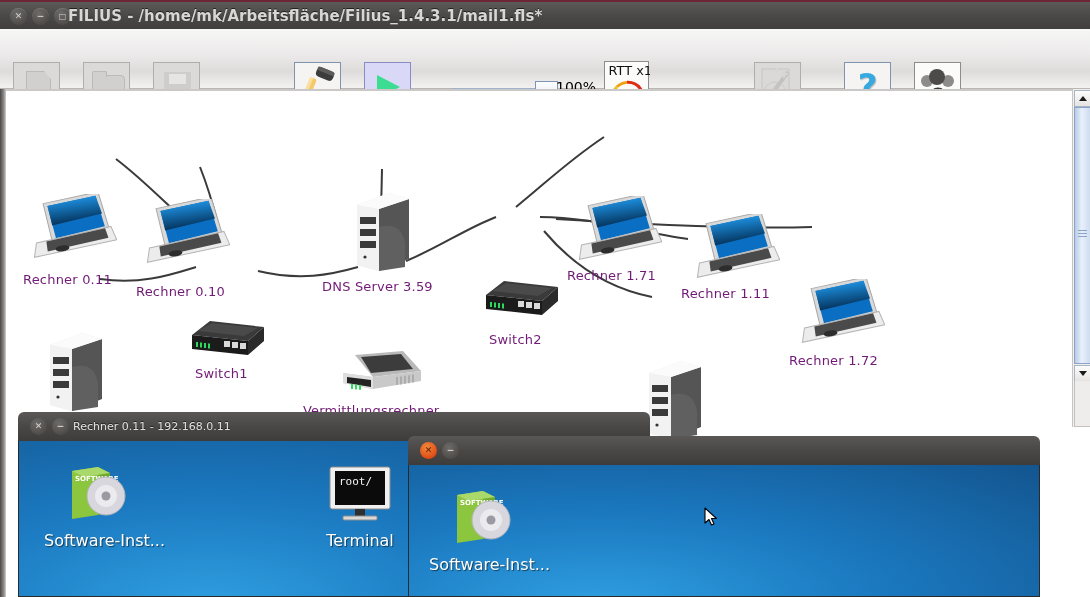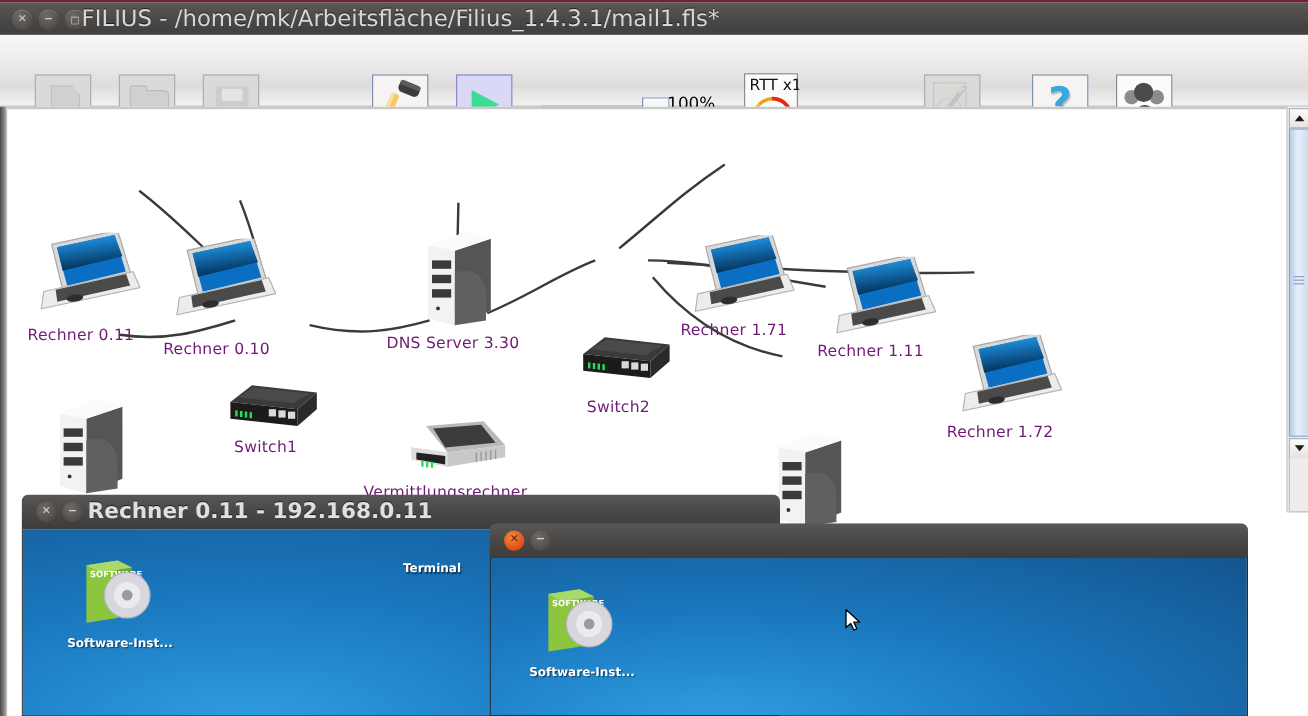--- a/index.html
+++ b/index.html
@@ -15,28 +15,28 @@
             background:linear-gradient(to bottom,#5c5a58 0%,#4a4846 50%,#403e3d 100%);
             border-top:2px solid #6b2535;}
   .tb-btns{position:absolute;left:10px;top:6px;display:flex;gap:5px;}
   .tb-btn{width:17px;height:17px;border-radius:50%;
           background:radial-gradient(circle at 40% 32%,#6e6b69,#4f4c4a 70%);
           box-shadow:inset 0 1px 0 rgba(255,255,255,.16);
           display:flex;align-items:center;justify-content:center;
           color:#cfcdcb;font-size:9px;line-height:1;font-weight:bold;}
   .tb-btn.sq{font-size:8px;}
   .tb-title{position:absolute;left:68px;top:0;height:29px;line-height:29px;
-            color:#d9d7d5;font-size:19px;font-weight:normal;
+            color:#d9d7d5;font-size:15px;font-weight:bold;
             text-shadow:0 -1px 0 rgba(0,0,0,.6);white-space:nowrap;}
 
   
   .toolbar{position:absolute;left:0;top:29px;width:1090px;height:59px;
            background:linear-gradient(to bottom,#f7f7f6 0%,#eceaea 42%,#dedbdb 72%,#f3f2f1 100%);
            border-bottom:1px solid #b9b6b4;}
-  .tbtn{position:absolute;top:33px;width:47px;height:49px;box-sizing:border-box;margin-left:16px;}
+  .tbtn{position:absolute;top:33px;width:47px;height:49px;box-sizing:border-box;}
   .tbtn.dis{background:#dcdad8;border:1px solid #b0aeac;}
   .tbtn.en{background:#f5f4f3;border:1px solid #7e93ae;}
   .tbtn.en2{background:#d9d9f7;border:1px solid #8a8ac4;}
   .tbtn.en3{background:#fbfbfa;border:1px solid #8e8c8a;}
 
   .t-newdoc{position:absolute;left:12px;top:8px;width:23px;height:30px;
             background:#d2d0ce;border:1px solid #bcbab8;
             clip-path:polygon(0 0,72% 0,100% 26%,100% 100%,0 100%);}
   .t-folder{position:absolute;left:8px;top:12px;width:31px;height:23px;
             background:#d2d0ce;border:1px solid #bcbab8;border-radius:1px 4px 2px 2px;}
@@ -100,27 +100,27 @@
   .dwin-tb{position:absolute;left:0;top:0;height:29px;width:100%;
            background:linear-gradient(to bottom,#5a5856 0%,#4a4846 50%,#3e3c3b 100%);
            border-radius:6px 6px 0 0;}
   .dwin-btns{position:absolute;left:12px;top:6px;display:flex;gap:5px;}
   .dwin-b{width:17px;height:17px;border-radius:50%;
           background:radial-gradient(circle at 40% 32%,#6e6b69,#4f4c4a 70%);
           display:flex;align-items:center;justify-content:center;
           color:#d5d3d1;font-size:9px;font-weight:bold;line-height:1;}
   .dwin-b.act{background:radial-gradient(circle at 40% 32%,#f28a3c,#e04a14 72%);color:#5c1d00;}
   .dwin-title{position:absolute;left:55px;top:0;height:29px;line-height:29px;
-              color:#e2e0de;font-size:18px;font-weight:bold;text-shadow:0 -1px 0 rgba(0,0,0,.6);}
+              color:#e2e0de;font-size:11px;font-weight:normal;text-shadow:0 -1px 0 rgba(0,0,0,.6);}
   .dwin-body{position:absolute;left:0;top:29px;right:0;bottom:0;
              background:radial-gradient(ellipse at 30% 105%,#2f9ee0 0%,#1b79c0 45%,#13558f 100%);
              border-left:1px solid #2a2a2a;border-right:1px solid #2a2a2a;border-bottom:1px solid #2a2a2a;}
   .dicon{position:absolute;width:112px;text-align:center;}
   .dicon-img{height:62px;position:relative;margin:0 auto;width:72px;}
-  .dicon-lbl{margin-top:6px;font-size:10px;font-weight:bold;color:#fff;
+  .dicon-lbl{margin-top:6px;font-size:16px;font-weight:normal;color:#fff;
              text-shadow:1px 1px 1px rgba(0,0,0,.55);white-space:nowrap;}
 
   .cursor{position:absolute;width:14px;height:20px;pointer-events:none;}
 </style>
 </head>
 <body>
 
 <div id="app">
 
   <div class="titlebar">
@@ -298,21 +298,21 @@
         <path d="M34 22 L64 12 L64 72 L34 84 Z" fill="#555"></path>
         <path d="M12 18 L34 22 L34 84 L12 78 Z" fill="#f2f2f2"></path>
         <path d="M12 18 L44 6 L64 12 L34 22 Z" fill="#fbfbfb"></path>
         <rect x="15" y="30" width="16" height="7" fill="#3a3a3a"></rect>
         <rect x="15" y="42" width="16" height="7" fill="#3a3a3a"></rect>
         <rect x="15" y="54" width="16" height="7" fill="#3a3a3a"></rect>
         <circle cx="20" cy="70" r="1.6" fill="#333"></circle>
         <path d="M34 40 q22 -6 26 16 l0 24 L34 84 Z" fill="#606060"></path>
       </svg>
     </div>
-    <div class="nlabel" style="left:322px;top:190px;">DNS Server 3.30</div>
+    <div class="nlabel" style="left:322px;top:190px;">DNS Server 3.59</div>
 
     <div class="node" style="left:337px;top:258px;">
       <svg width="90" height="52" viewBox="0 0 90 52">
         <path d="M18 8 L66 4 L84 24 L36 30 Z" fill="#b9b9b9"></path>
         <path d="M24 10 L64 7 L76 22 L34 26 Z" fill="#3c3c3c"></path>
         <path d="M6 26 L36 30 L84 24 L84 34 L36 42 L6 36 Z" fill="#c9c9c9"></path>
         <path d="M6 26 L36 30 L36 42 L6 36 Z" fill="#dedede"></path>
         <path d="M10 30 L34 33 L34 40 L10 36 Z" fill="#222"></path>
         <g fill="#2ddb5c">
             <rect x="14" y="37" width="2" height="5"></rect>
@@ -446,20 +446,29 @@
             <circle cx="42" cy="33" r="19" fill="none" stroke="#b5b5bd"></circle>
             <circle cx="42" cy="33" r="11" fill="#eaeaef"></circle>
             <circle cx="42" cy="33" r="4.5" fill="#9a9aa3"></circle>
           </svg>
         </div>
         <div class="dicon-lbl">Software-Inst...</div>
       </div>
 
 
       <div class="dicon" style="left:285px;top:22px;">
+        <div class="dicon-img">
+          <svg width="72" height="62" viewBox="0 0 72 62">
+            <rect x="6" y="4" width="60" height="42" rx="2" fill="#f0f0f0" stroke="#8c8c8c"></rect>
+            <rect x="11" y="8" width="50" height="34" fill="#0b0b0b"></rect>
+            <text x="15" y="22" font-family="DejaVu Sans Mono, monospace" font-size="11" fill="#f5f5f5">root/</text>
+            <rect x="31" y="46" width="10" height="8" fill="#2f2f2f"></rect>
+            <rect x="19" y="53" width="34" height="4" rx="1" fill="#d9d9d9" stroke="#8c8c8c"></rect>
+          </svg>
+        </div>
         <div class="dicon-lbl">Terminal</div>
       </div>
     </div>
   </div>
 
   <div class="dwin" style="left:408px;top:436px;width:632px;height:161px;">
     <div class="dwin-tb">
       <div class="dwin-btns">
         <div class="dwin-b act">✕</div>
         <div class="dwin-b">−</div>

